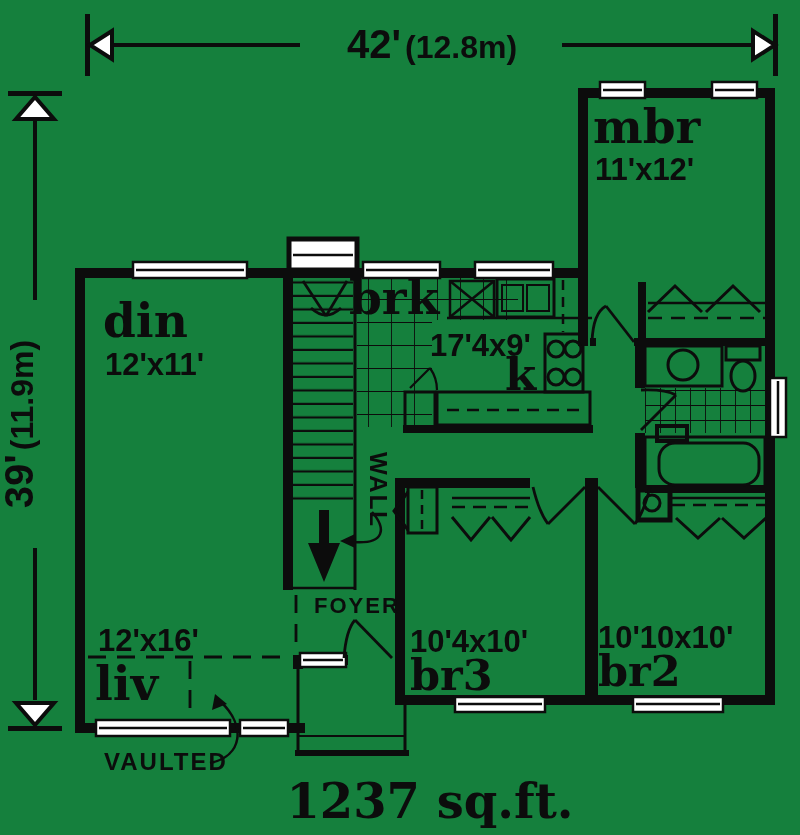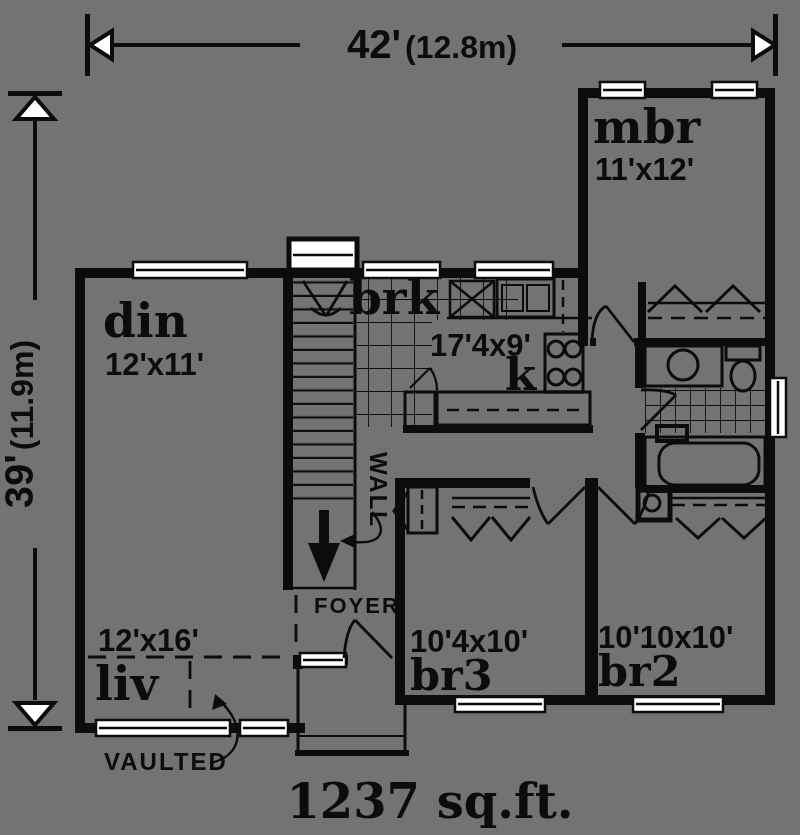--- a/index.html
+++ b/index.html
@@ -1,16 +1,16 @@
 <!DOCTYPE html>
 <html><head>
 <meta charset="utf-8">
 <style>
   html,body{margin:0;padding:0;background:#fff;}
-  .page{width:800px;height:835px;position:relative;background:#737373;}
+  .page{width:800px;height:835px;position:relative;background:#15803d;}
   svg{display:block;}
   text{fill:#0c0c0c;}
   .room-label{font-family:"DejaVu Serif","Liberation Serif",serif;font-weight:bold;}
   .dim-label{font-family:"Liberation Sans","DejaVu Sans",sans-serif;font-weight:bold;}
   .ann-label{font-family:"Liberation Sans","DejaVu Sans",sans-serif;font-weight:bold;letter-spacing:2px;}
   .area-label{font-family:"DejaVu Serif","Liberation Serif",serif;font-weight:bold;}
 </style>
 </head>
 <body>
 

